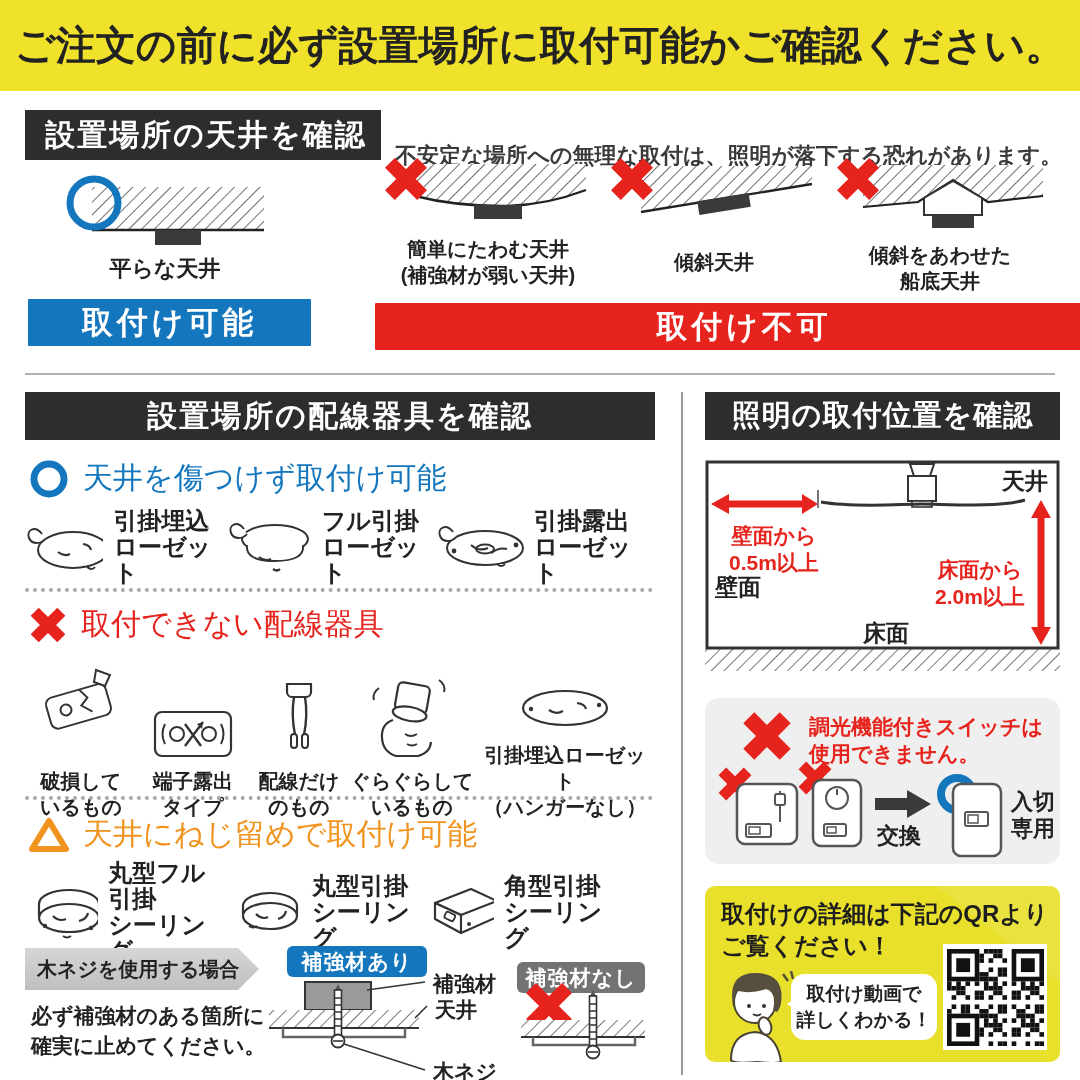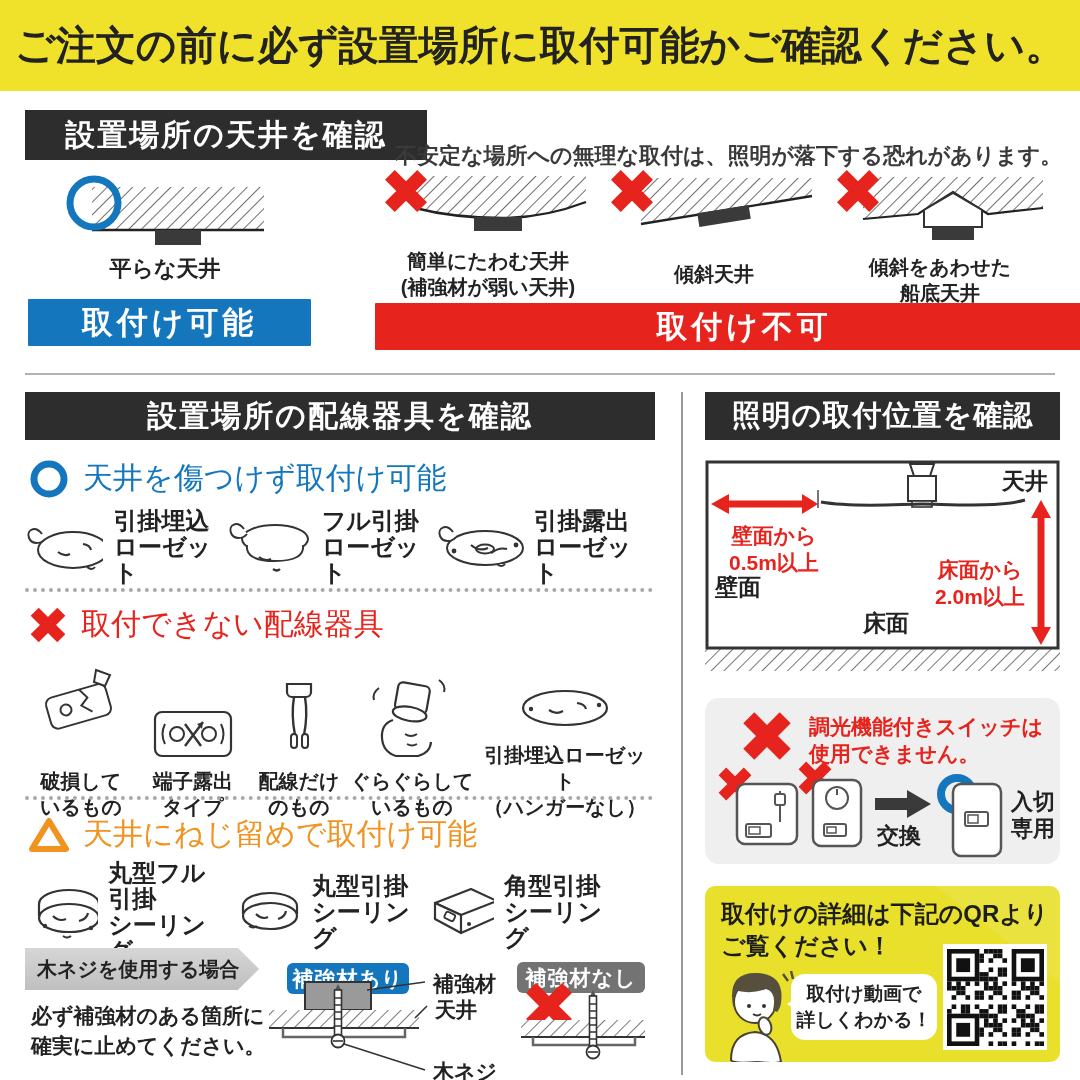--- a/index.html
+++ b/index.html
@@ -75,40 +75,40 @@
 </style>
 </head>
 <body>
 
 <div class="page">
 
   <header class="abs banner">
     <h1>ご注文の前に必ず設置場所に取付可能かご確認ください。</h1>
   </header>
 
-  <div class="abs hbox" style="left:25px;top:110px;width:402px;height:50px;font-size:30px;">設置場所の天井を確認</div>
+  <div class="abs hbox" style="left:25px;top:110px;width:350px;height:50px;font-size:30px;padding-left:6px;">設置場所の天井を確認</div>
 
   <svg class="abs" style="left:60px;top:170px;" width="210" height="82">
     <defs>
         <pattern id="p1" width="9" height="9" patternUnits="userSpaceOnUse" patternTransform="rotate(45)">
       <rect width="9" height="9" fill="#fff"></rect>
           <line x1="0" y1="0" x2="0" y2="9" stroke="#3f3f3f" stroke-width="1.5"></line>
         </pattern>
       </defs>
     <rect x="32" y="17" width="172" height="43" fill="url(#p1)"></rect>
     <line x1="32" y1="60" x2="204" y2="60" stroke="#222" stroke-width="2.5"></line>
     <rect x="95" y="60" width="46" height="15" fill="#3a3a3a"></rect>
     <circle cx="34" cy="33" r="24" fill="none" stroke="#1476bd" stroke-width="7"></circle>
   </svg>
   <div class="abs cap" style="left:60px;top:256px;width:210px;font-size:22px;">平らな天井</div>
   <div class="abs pill blue" style="left:28px;top:299px;width:283px;height:47px;font-size:31px;">取付け可能</div>
 
   <div class="abs warn" style="left:395px;top:141px;">不安定な場所への無理な取付は、照明が落下する恐れがあります。</div>
 
-  <div class="abs" style="left:375px;top:172px;width:682px;display:flex;">
+  <div class="abs" style="left:375px;top:160px;width:682px;display:flex;">
 
     <div class="ngcol">
       <svg class="xmark" width="46" height="46" viewBox="0 0 40 40">
         <path d="M6,6 L34,34 M34,6 L6,34" stroke="#e6231c" stroke-width="12"></path>
         </svg>
       <svg width="178" height="66" style="margin-left:26px;">
         <defs>
             <pattern id="p2" width="9" height="9" patternUnits="userSpaceOnUse" patternTransform="rotate(45)">
           <rect width="9" height="9" fill="#fff"></rect>
               <line x1="0" y1="0" x2="0" y2="9" stroke="#3f3f3f" stroke-width="1.5"></line>
@@ -372,21 +372,21 @@
           <span style="display:block">シーリング</span>
         </div>
       </div>
     </div>
 
     <div style="position:absolute;left:0;top:548px;width:630px;height:140px;">
       <div class="ribbon" style="position:absolute;left:0;top:8px;width:222px;height:42px;">木ネジを使用する場合</div>
       <div class="note" style="position:absolute;left:6px;top:62px;">必ず補強材のある箇所に</div>
       <div class="note" style="position:absolute;left:6px;top:92px;">確実に止めてください。</div>
 
-      <div class="badge blue" style="position:absolute;left:262px;top:23px;width:122px;height:31px;">補強材あり</div>
+      <div class="badge blue" style="position:absolute;left:262px;top:6px;width:140px;height:31px;">補強材あり</div>
 
       <svg style="position:absolute;left:242px;top:38px;" width="165" height="100">
         <defs>
             <pattern id="p6" width="9" height="9" patternUnits="userSpaceOnUse" patternTransform="rotate(45)">
           <rect width="9" height="9" fill="#fff"></rect>
               <line x1="0" y1="0" x2="0" y2="9" stroke="#3f3f3f" stroke-width="1.4"></line>
             </pattern>
           </defs>
         <rect x="38" y="4" width="66" height="28" fill="#9a9a9a" stroke="#333" stroke-width="2"></rect>
         <rect x="2" y="32" width="150" height="18" fill="url(#p6)"></rect>
@@ -461,21 +461,21 @@
       <div class="room-label" style="position:absolute;right:12px;top:6px;">天井</div>
       <div class="room-red" style="position:absolute;left:24px;top:62px;text-align:center;">
         <span style="display:block">壁面から</span>
         <span style="display:block">0.5m以上</span>
       </div>
       <div class="room-label" style="position:absolute;left:10px;top:112px;">壁面</div>
       <div class="room-red" style="position:absolute;left:230px;top:96px;text-align:center;">
         <span style="display:block">床面から</span>
         <span style="display:block">2.0m以上</span>
       </div>
-      <div class="room-label" style="position:absolute;left:158px;top:148px;">床面</div>
+      <div class="room-label" style="position:absolute;left:158px;top:158px;">床面</div>
     </div>
 
     <div class="graybox" style="position:absolute;left:0;top:306px;width:355px;height:166px;">
       <svg style="position:absolute;left:36px;top:12px;" width="52" height="52" viewBox="0 0 40 40">
         <path d="M6,6 L34,34 M34,6 L6,34" stroke="#e6231c" stroke-width="12"></path>
         </svg>
       <div class="dimwarn" style="position:absolute;left:104px;top:16px;">調光機能付きスイッチは</div>
       <div class="dimwarn" style="position:absolute;left:104px;top:43px;">使用できません。</div>
 
       <svg style="position:absolute;left:12px;top:68px;" width="36" height="36" viewBox="0 0 40 40">

